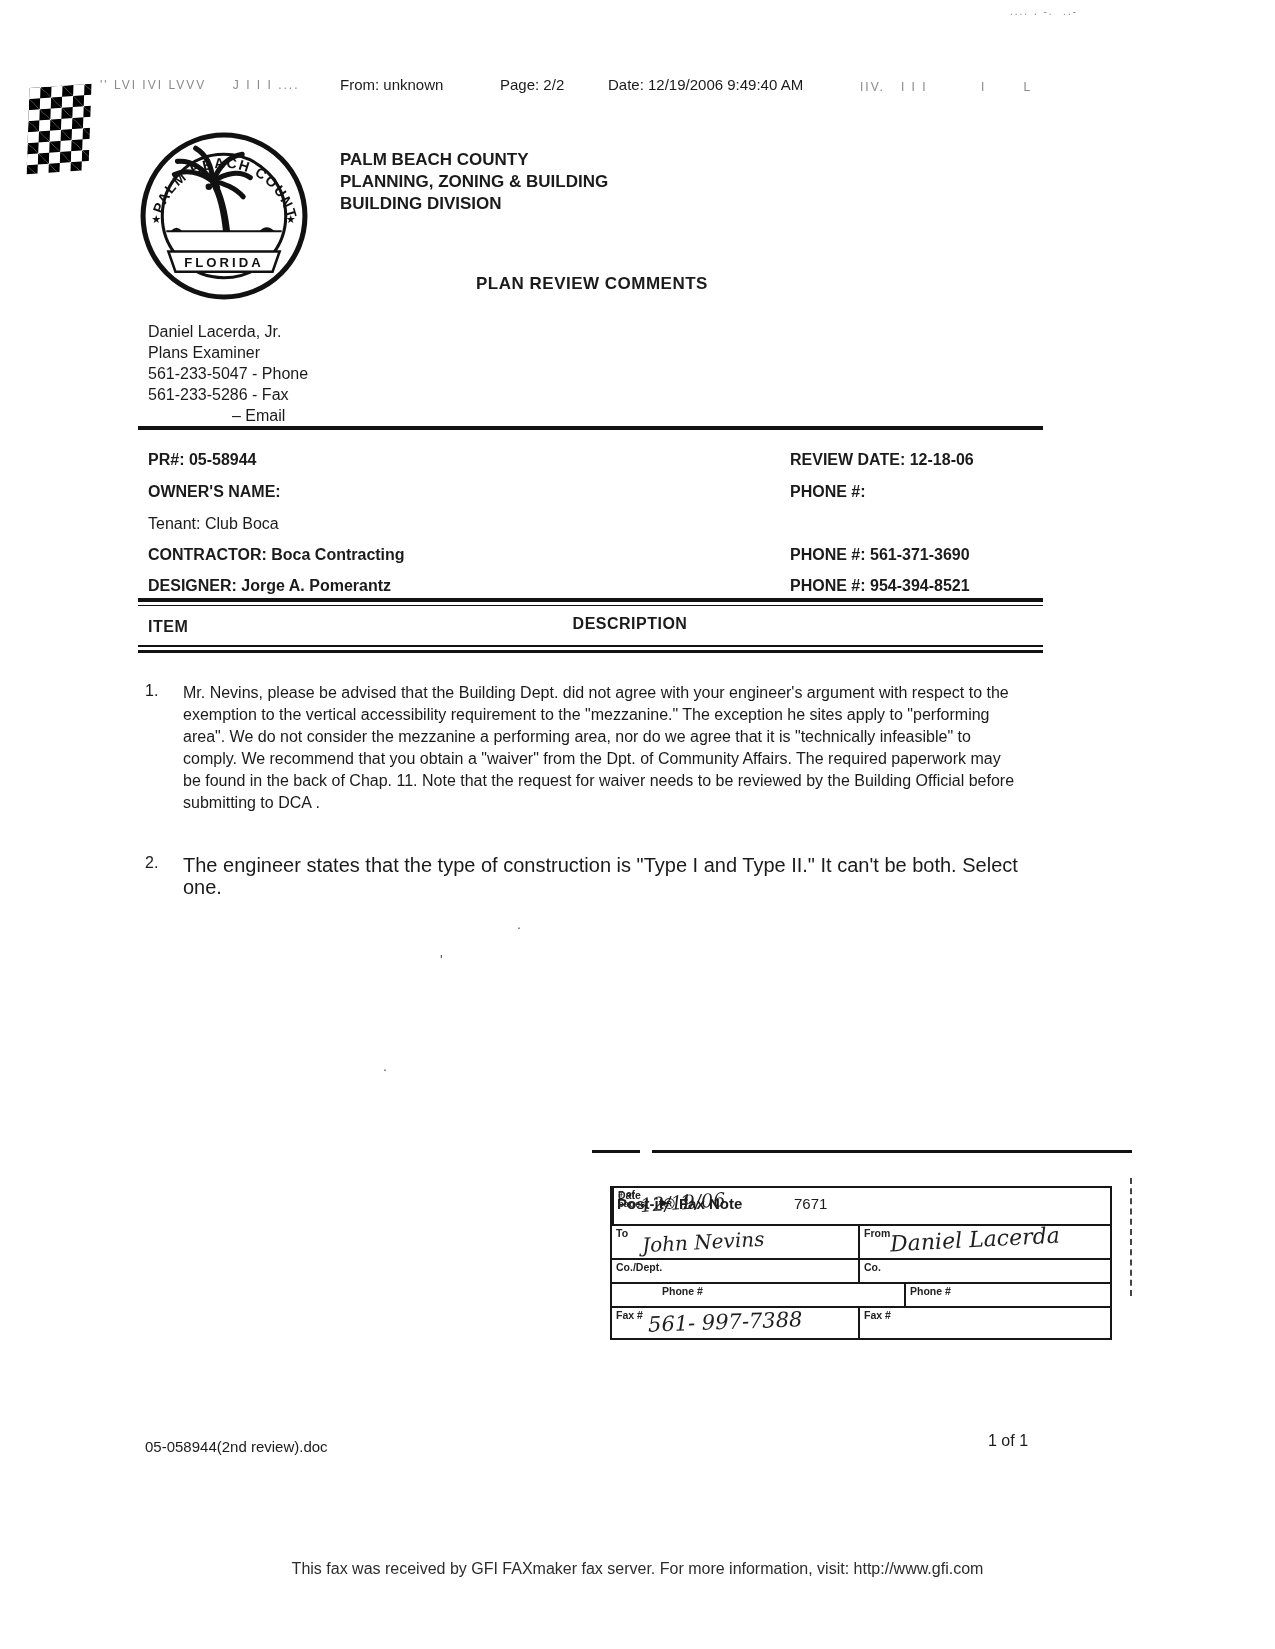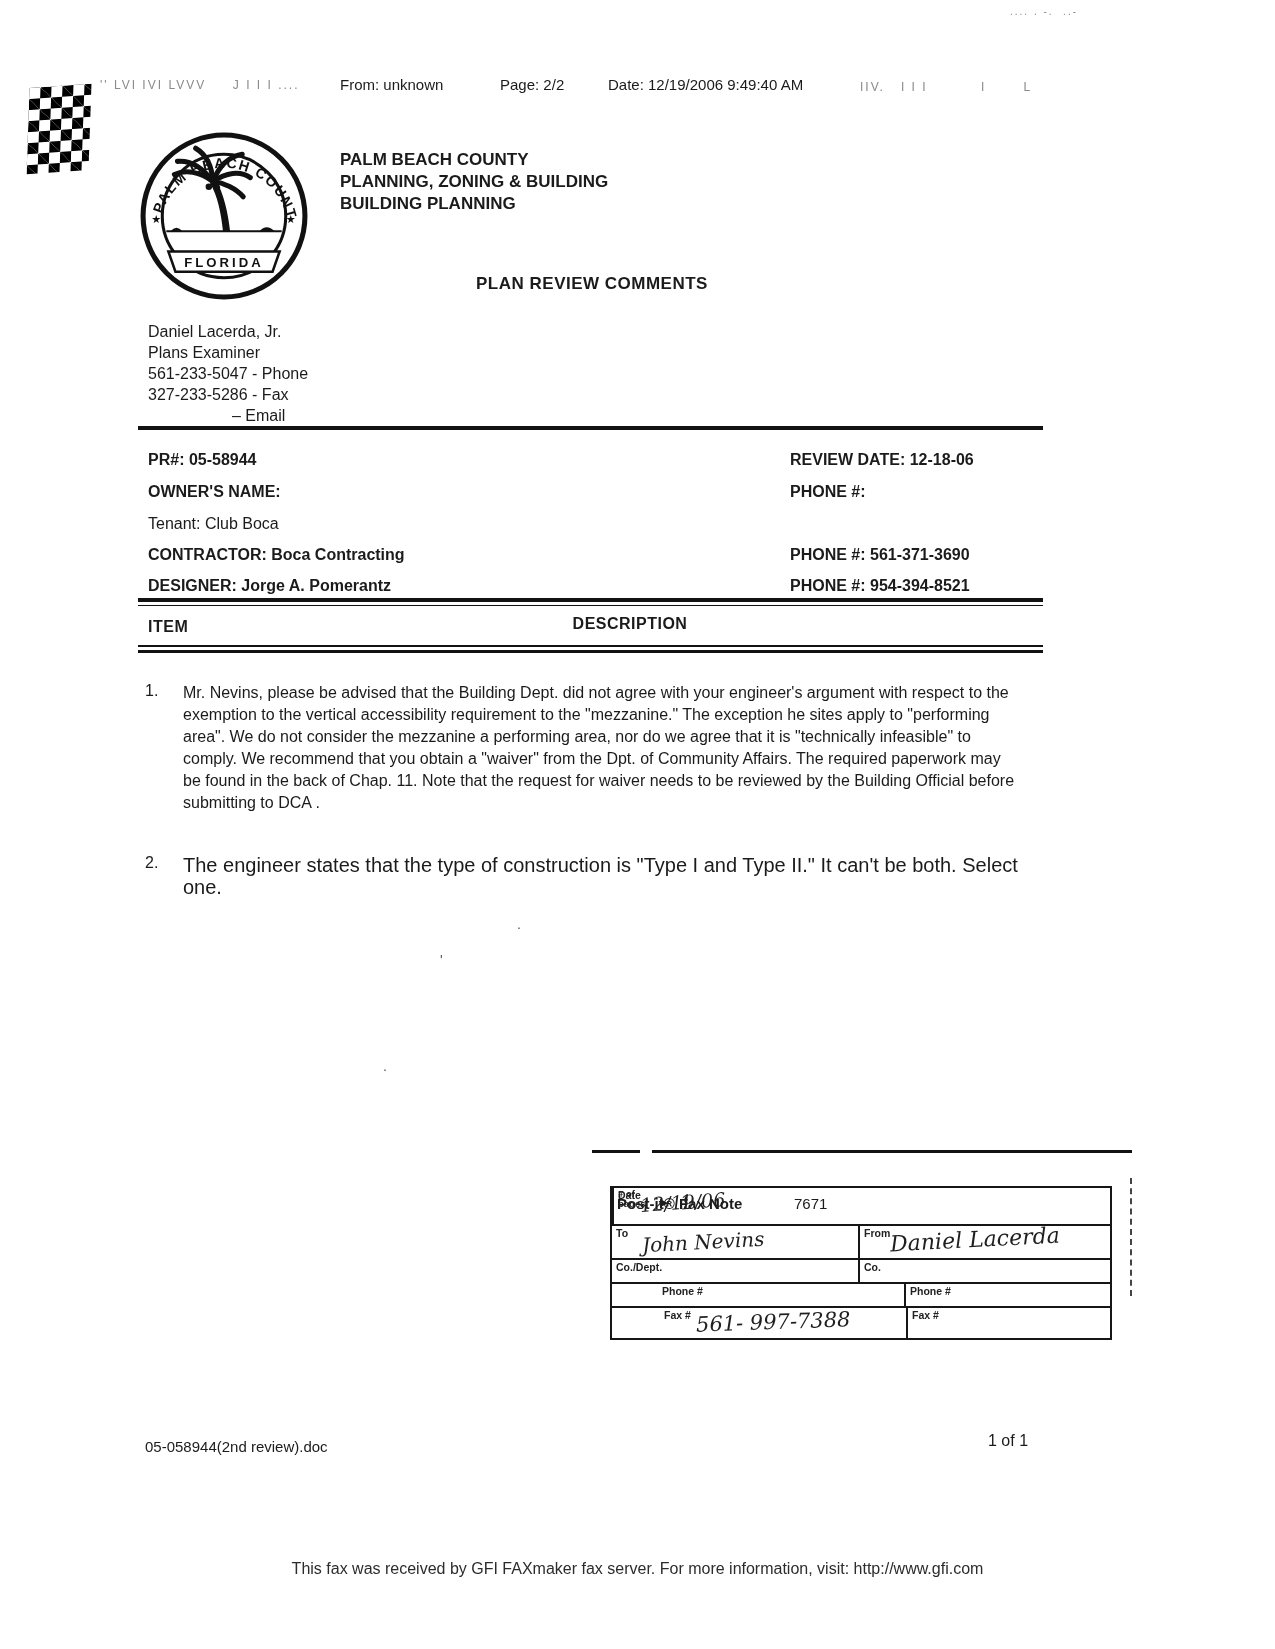--- a/index.html
+++ b/index.html
@@ -72,28 +72,28 @@
       <circle cx="70" cy="56" r="3.2" fill="#111"></circle>
       <circle cx="78" cy="57" r="3.2" fill="#111"></circle>
     </g>
 
     <path d="M 30,120 L 140,120 L 133,140 L 37,140 Z" fill="#fff" stroke="#111" stroke-width="2.5"></path>
     <text x="85" y="135" text-anchor="middle" font-size="13" font-weight="bold" letter-spacing="3" fill="#111" font-family="Liberation Sans, sans-serif">FLORIDA</text>
   </svg>
 
   <div class="abs b" style="left:340px;top:150px;font-size:17px;">PALM BEACH COUNTY</div>
   <div class="abs b" style="left:340px;top:172px;font-size:17px;">PLANNING, ZONING &amp; BUILDING</div>
-  <div class="abs b" style="left:340px;top:194px;font-size:17px;">BUILDING PLANNING</div>
+  <div class="abs b" style="left:340px;top:194px;font-size:17px;">BUILDING DIVISION</div>
 
   <div class="abs b title-main" style="left:392px;top:274px;width:400px;text-align:center;">PLAN REVIEW COMMENTS</div>
 
   <div class="abs" style="left:148px;top:323px;font-size:16px;">Daniel Lacerda, Jr.</div>
   <div class="abs" style="left:148px;top:344px;font-size:16px;">Plans Examiner</div>
   <div class="abs" style="left:148px;top:365px;font-size:16px;">561-233-5047 - Phone</div>
-  <div class="abs" style="left:148px;top:386px;font-size:16px;">327-233-5286 - Fax</div>
+  <div class="abs" style="left:148px;top:386px;font-size:16px;">561-233-5286 - Fax</div>
   <div class="abs" style="left:232px;top:407px;font-size:16px;">– Email</div>
 
   <div class="rule" style="left:138px;top:426px;width:905px;height:4px;"></div>
 
   <div class="abs b" style="left:148px;top:451px;font-size:16px;">PR#: 05-58944</div>
   <div class="abs b" style="left:790px;top:451px;font-size:16px;">REVIEW DATE: 12-18-06</div>
   <div class="abs b" style="left:148px;top:483px;font-size:16px;">OWNER'S NAME:</div>
   <div class="abs b" style="left:790px;top:483px;font-size:16px;">PHONE #:</div>
   <div class="abs" style="left:148px;top:515px;font-size:16px;">Tenant: Club Boca</div>
   <div class="abs b" style="left:148px;top:546px;font-size:16px;">CONTRACTOR: Boca Contracting</div>
@@ -164,21 +164,21 @@
 
     <div class="pit-row" style="height:22px;padding-left:46px;">
       <div class="pit-cell" style="width:246px;flex:none;">
         <span class="lbl">Phone #</span>
       </div>
       <div class="pit-cell" style="flex:1;">
         <span class="lbl">Phone #</span>
       </div>
     </div>
 
-    <div class="pit-row" style="height:30px;padding-left:48px;">
+    <div class="pit-row" style="height:30px;">
       <div class="pit-cell" style="width:246px;flex:none;">
         <span class="lbl">Fax #</span>
         <span class="abs hand" style="left:36px;top:2px;font-size:21px;white-space:nowrap;transform:rotate(-2deg);">561- 997-7388</span>
       </div>
       <div class="pit-cell" style="flex:1;">
         <span class="lbl">Fax #</span>
       </div>
     </div>
   </div>
 

